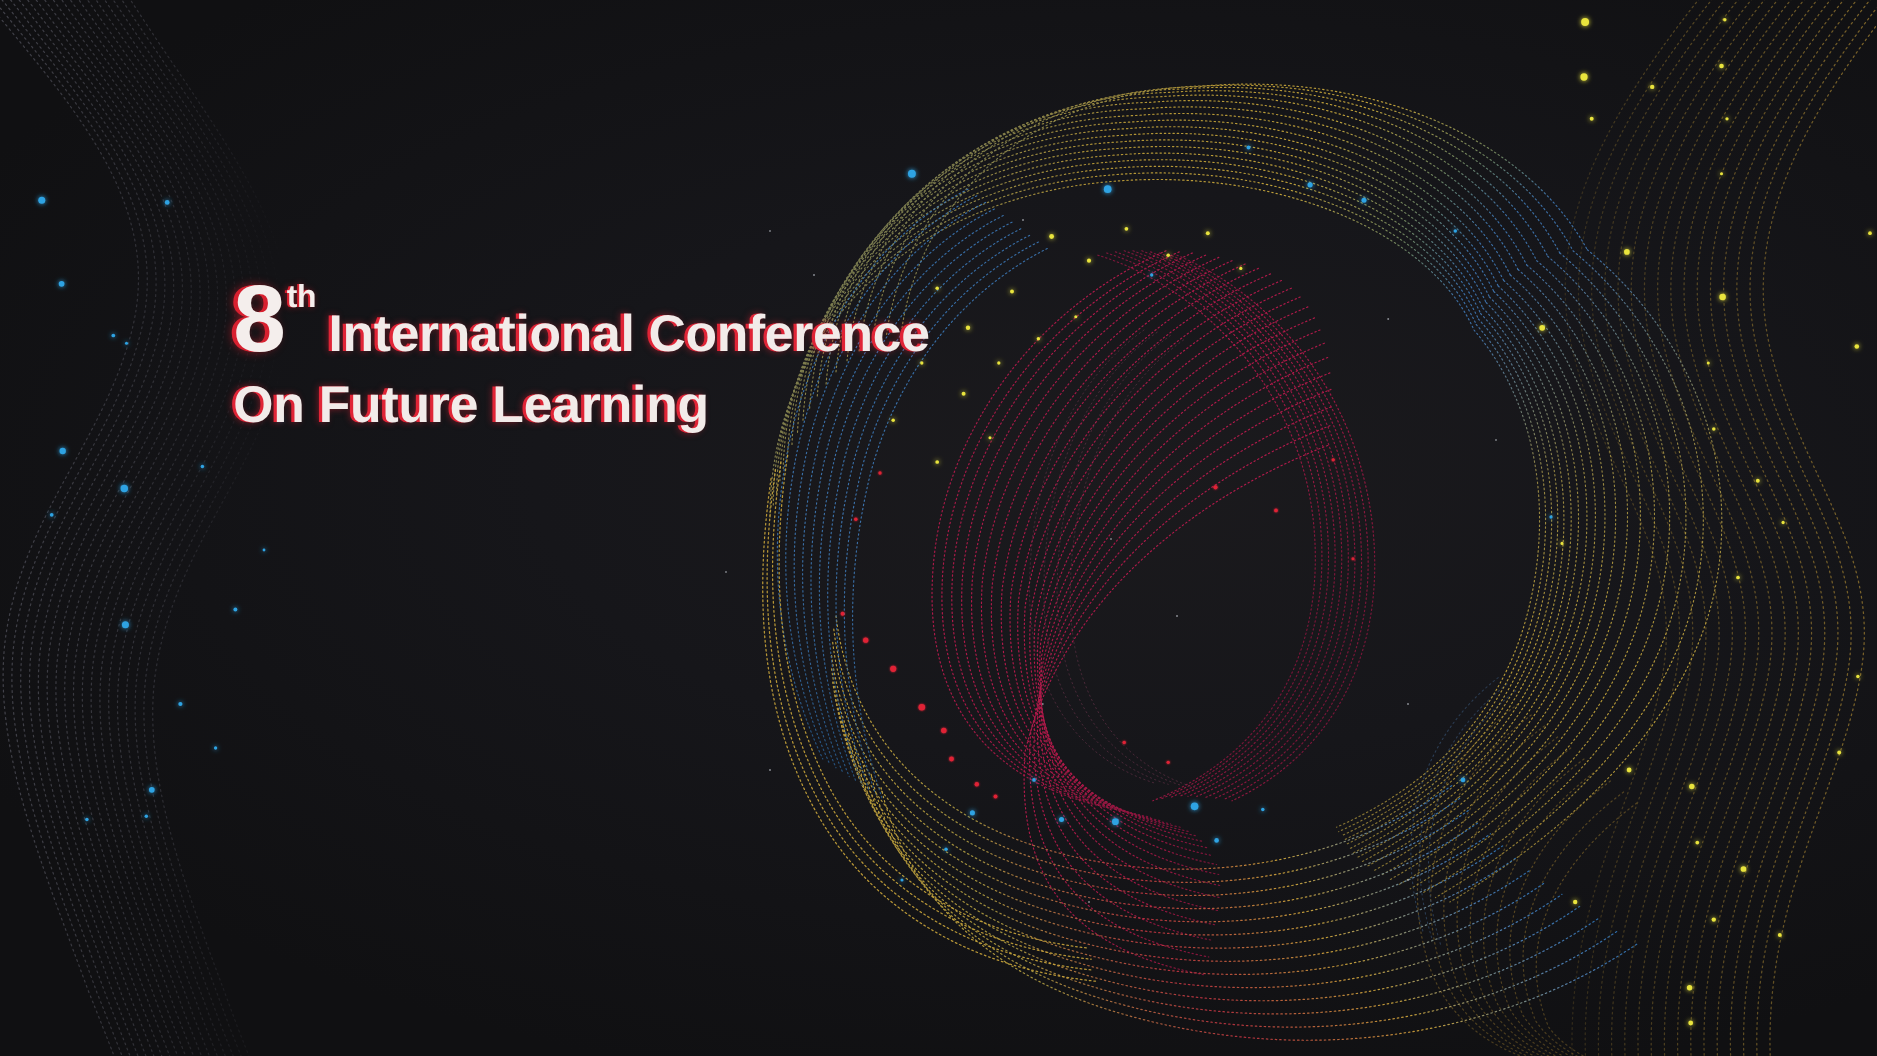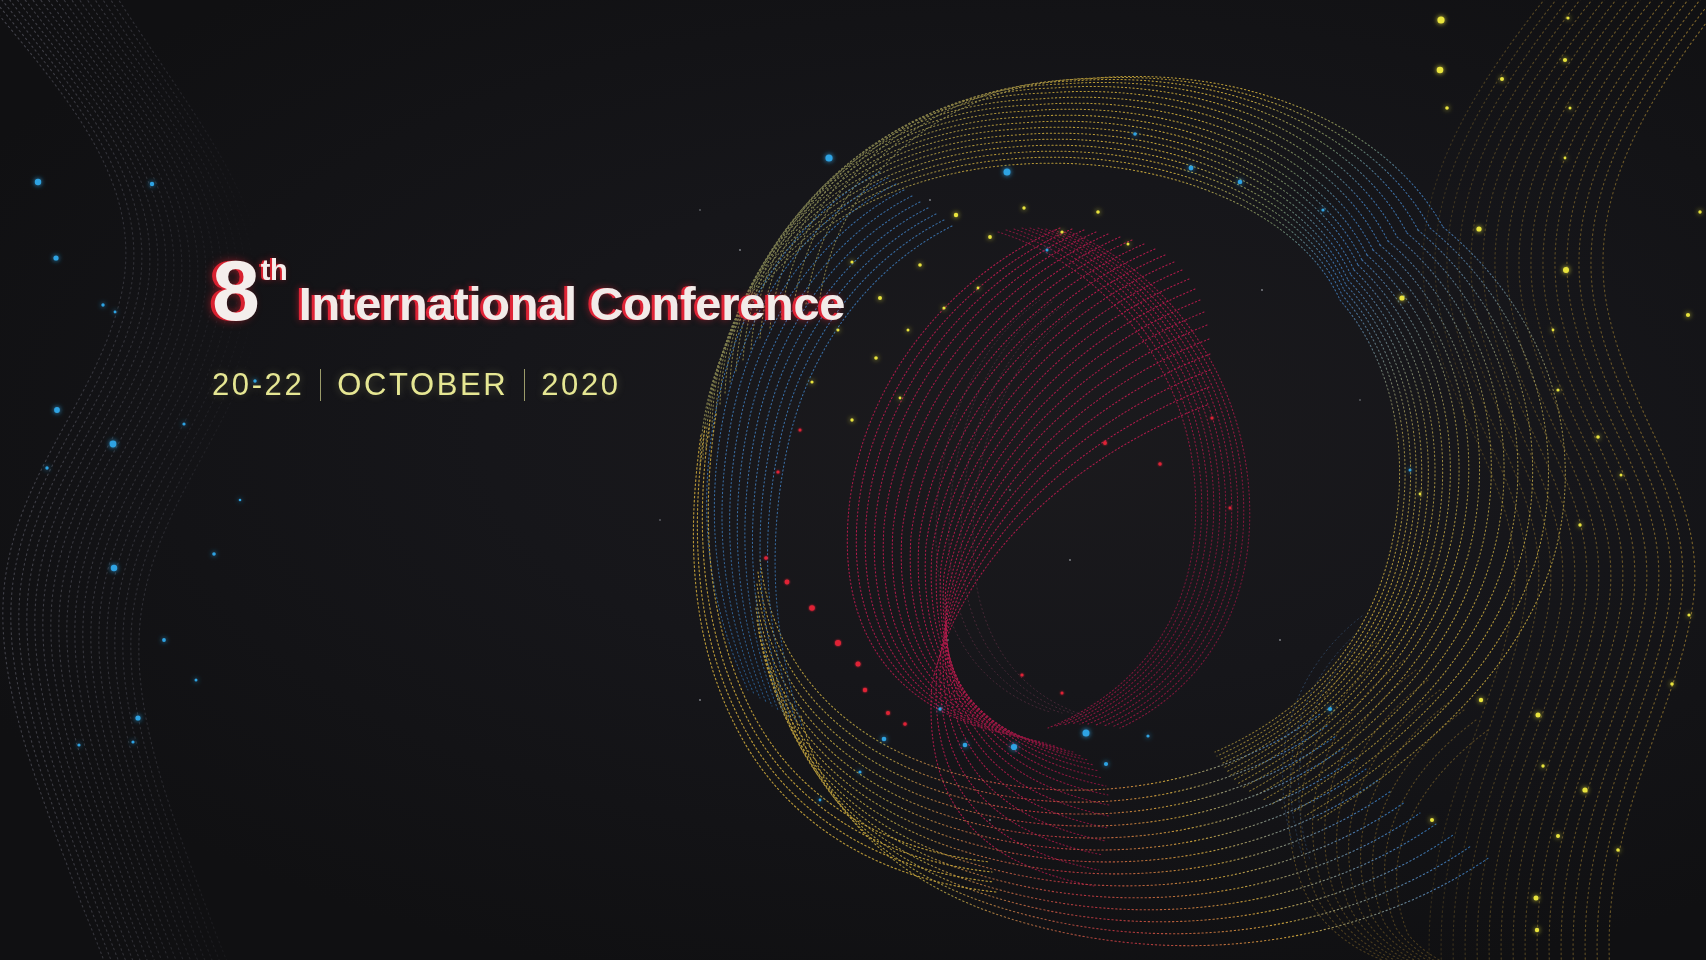--- a/index.html
+++ b/index.html
@@ -513,25 +513,19 @@
   </svg>
 
   <div id="text-block">
 
     <div id="line1" class="head-line">
       <span id="ordinal-wrap">
         <span id="ordinal-num">8</span><span id="ordinal-suffix">th</span>
       </span><span id="line1-text">International Conference</span>
     </div>
 
-
-
-
-    <div id="dateline">
-      <span class="seg">20-22</span>
-      <span class="bar"></span>
-      <span class="seg">OCTOBER</span>
-      <span class="bar"></span>
-      <span class="seg">2020</span>
-    </div>
+    <div class="head-line">On Future Learning</div>
+
+
+
 
   </div>
 </div>
 
 </body></html>

